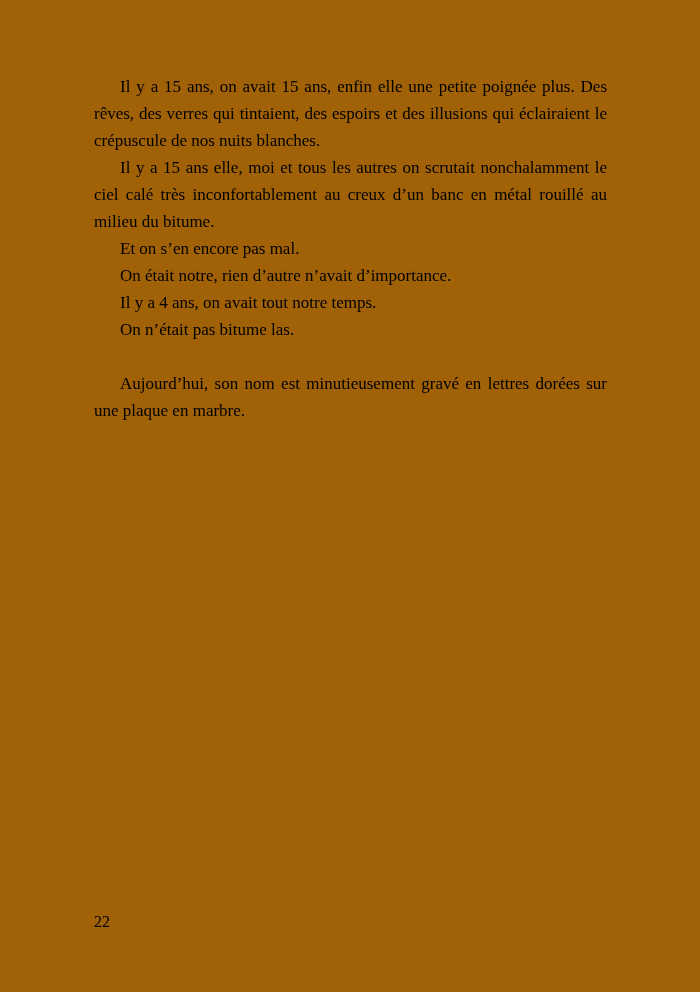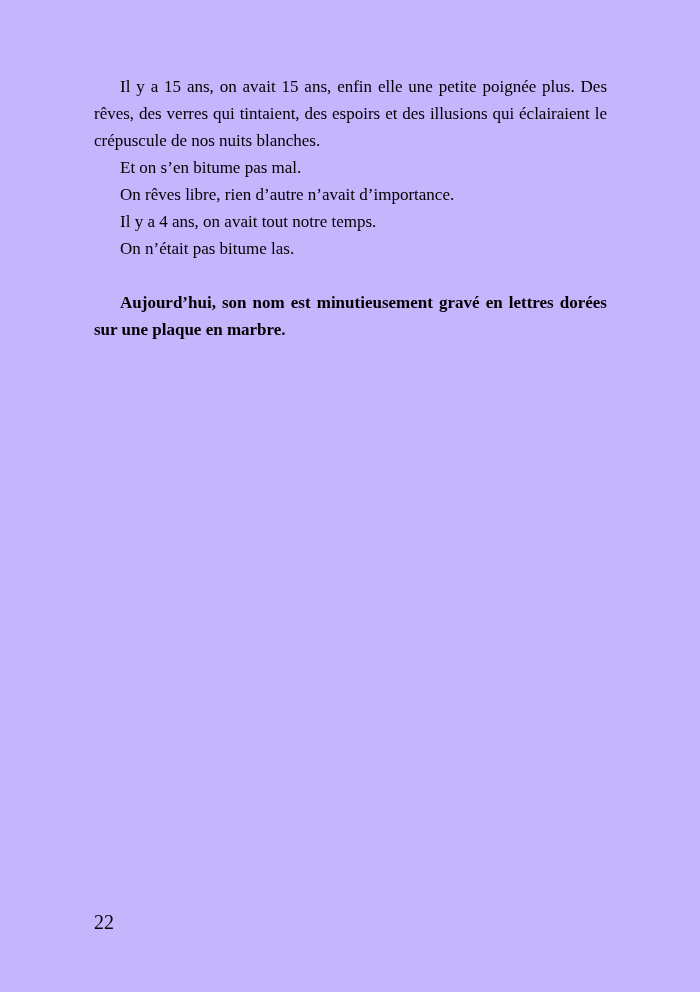--- a/index.html
+++ b/index.html
@@ -4,57 +4,57 @@
 <style>
   html, body {
     margin: 0;
     padding: 0;
     background: #ffffff;
   }
   .page {
     position: relative;
     width: 700px;
     height: 992px;
-    background: #c4b5fd;
+    background: #a16207;
     overflow: hidden;
     font-family: "Liberation Serif", "DejaVu Serif", serif;
     color: #000000;
   }
   .text-block {
     position: absolute;
     top: 73px;
     left: 94px;
     width: 513px;
     font-size: 17px;
     line-height: 27px;
     text-align: justify;
   }
   .text-block p {
     margin: 0;
     padding: 0;
     text-indent: 26px;
   }
   .text-block p.spaced-before {
     margin-top: 27px;
-    font-weight: bold;
   }
   .page-number {
     position: absolute;
     left: 94px;
     top: 912px;
-    font-size: 20px;
+    font-size: 16px;
     line-height: 20px;
   }
 </style>
 </head>
 <body>
 
 <div class="page">
   <div class="text-block">
     <p>Il y a 15 ans, on avait 15 ans, enfin elle une petite poignée plus. Des rêves, des verres qui tintaient, des espoirs et des illusions qui éclairaient le crépuscule de nos nuits blanches.</p>
-    <p>Et on s’en bitume pas mal.</p>
-    <p>On rêves libre, rien d’autre n’avait d’importance.</p>
+    <p>Il y a 15 ans elle, moi et tous les autres on scrutait nonchalamment le ciel calé très inconfortablement au creux d’un banc en métal rouillé au milieu du bitume.</p>
+    <p>Et on s’en encore pas mal.</p>
+    <p>On était notre, rien d’autre n’avait d’importance.</p>
     <p>Il y a 4 ans, on avait tout notre temps.</p>
     <p>On n’était pas bitume las.</p>
     <p class="spaced-before">Aujourd’hui, son nom est minutieusement gravé en lettres dorées sur une plaque en marbre.</p>
   </div>
   <div class="page-number">22</div>
 </div>
 
 </body></html>

